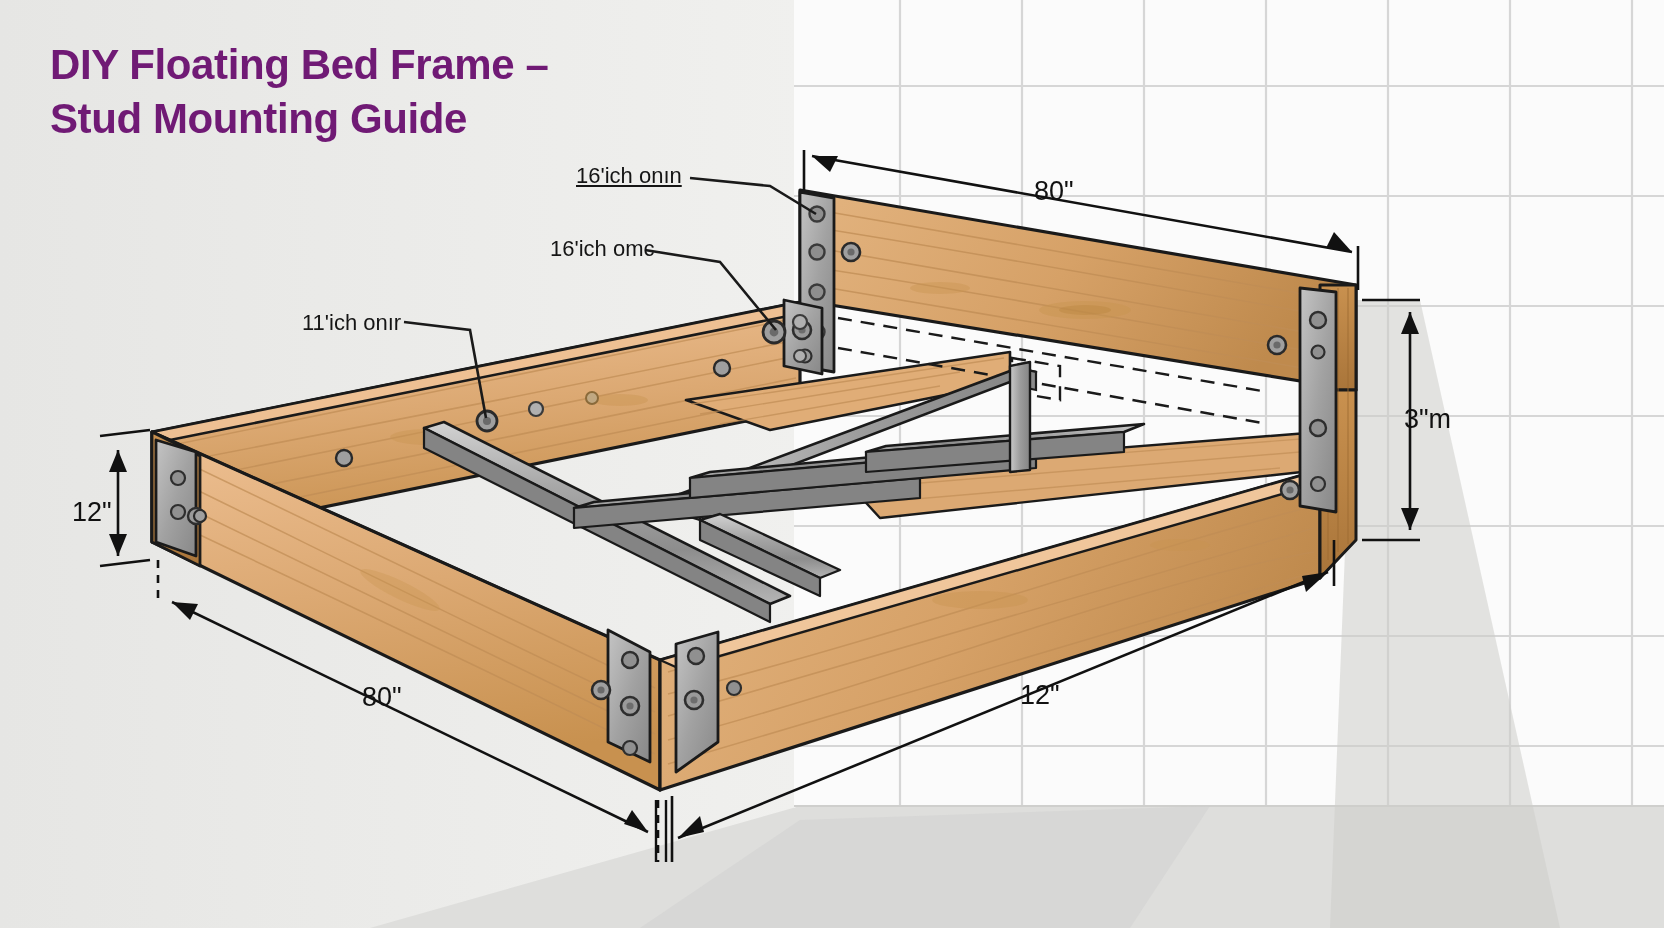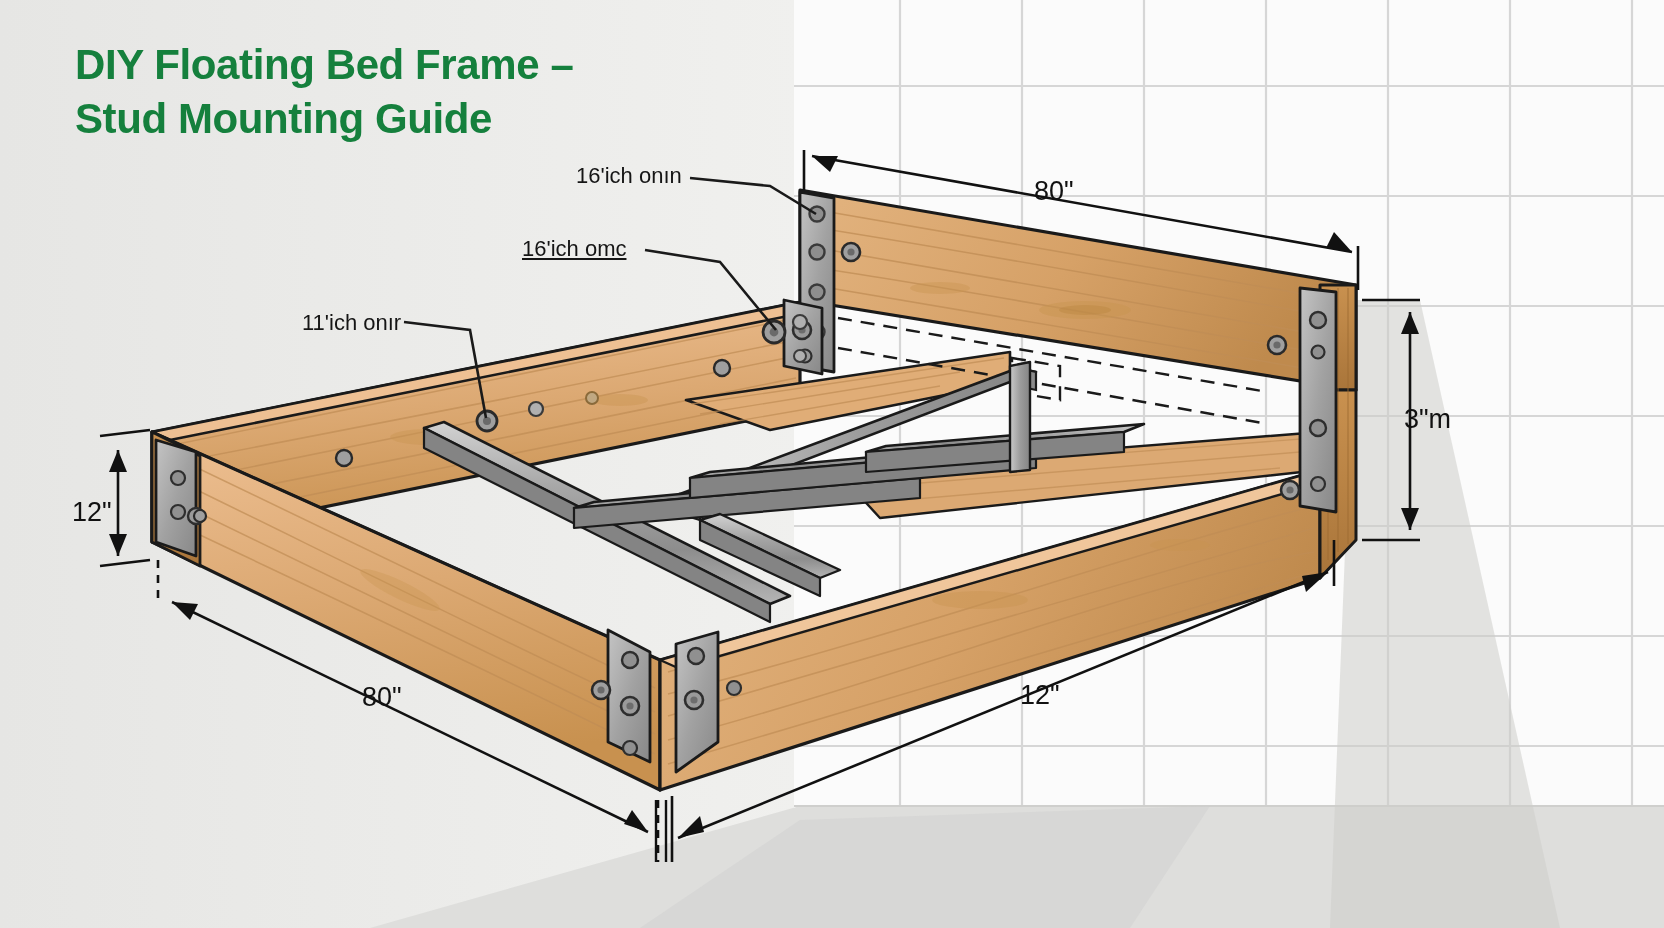--- a/index.html
+++ b/index.html
@@ -8,21 +8,21 @@
     font-family:"Liberation Sans", sans-serif;
     background:#ececeb;
     position:relative;
   }
   #stage { position:absolute; inset:0; width:1664px; height:928px; }
   #stage svg { display:block; width:1664px; height:928px; }
 
   .ttl { position:absolute; left:50px; top:38px; width:760px; z-index:40; }
   .ttl h1 {
     font-size:42px; font-weight:bold; line-height:1.28;
-    color:#15803d; letter-spacing:-0.4px; white-space:pre-line;margin-left:25px;
+    color:#701a75; letter-spacing:-0.4px; white-space:pre-line;
   }
 
   .lbl {
     position:absolute; z-index:40; color:#151515;
     font-size:22px; white-space:nowrap;
   }
   .dim {
     position:absolute; z-index:40; color:#111;
     font-size:27px; font-weight:500; white-space:nowrap;
   }
@@ -336,21 +336,21 @@
     <path d="M666,800 L666,862"></path>
   </g>
 </svg>
 </div>
 
 <div class="ttl">
   <h1>DIY Floating Bed Frame –
 Stud Mounting Guide</h1>
 </div>
 
-<div class="lbl" style="left:576px; top:163px;">16'ich onın</div>
-<div class="lbl" style="left:522px; top:236px;text-decoration:underline;">16'ich omc</div>
+<div class="lbl" style="left:576px; top:163px;text-decoration:underline;">16'ich onın</div>
+<div class="lbl" style="left:550px; top:236px;">16'ich omc</div>
 <div class="lbl" style="left:302px; top:310px;">11'ich onır</div>
 
 <div class="dim" style="left:1034px; top:176px;">80"</div>
 <div class="dim" style="left:1404px; top:404px;">3"m</div>
 <div class="dim" style="left:72px; top:497px;">12"</div>
 <div class="dim" style="left:362px; top:682px;">80"</div>
 <div class="dim" style="left:1020px; top:680px;">12"</div>
 
 </body></html>

